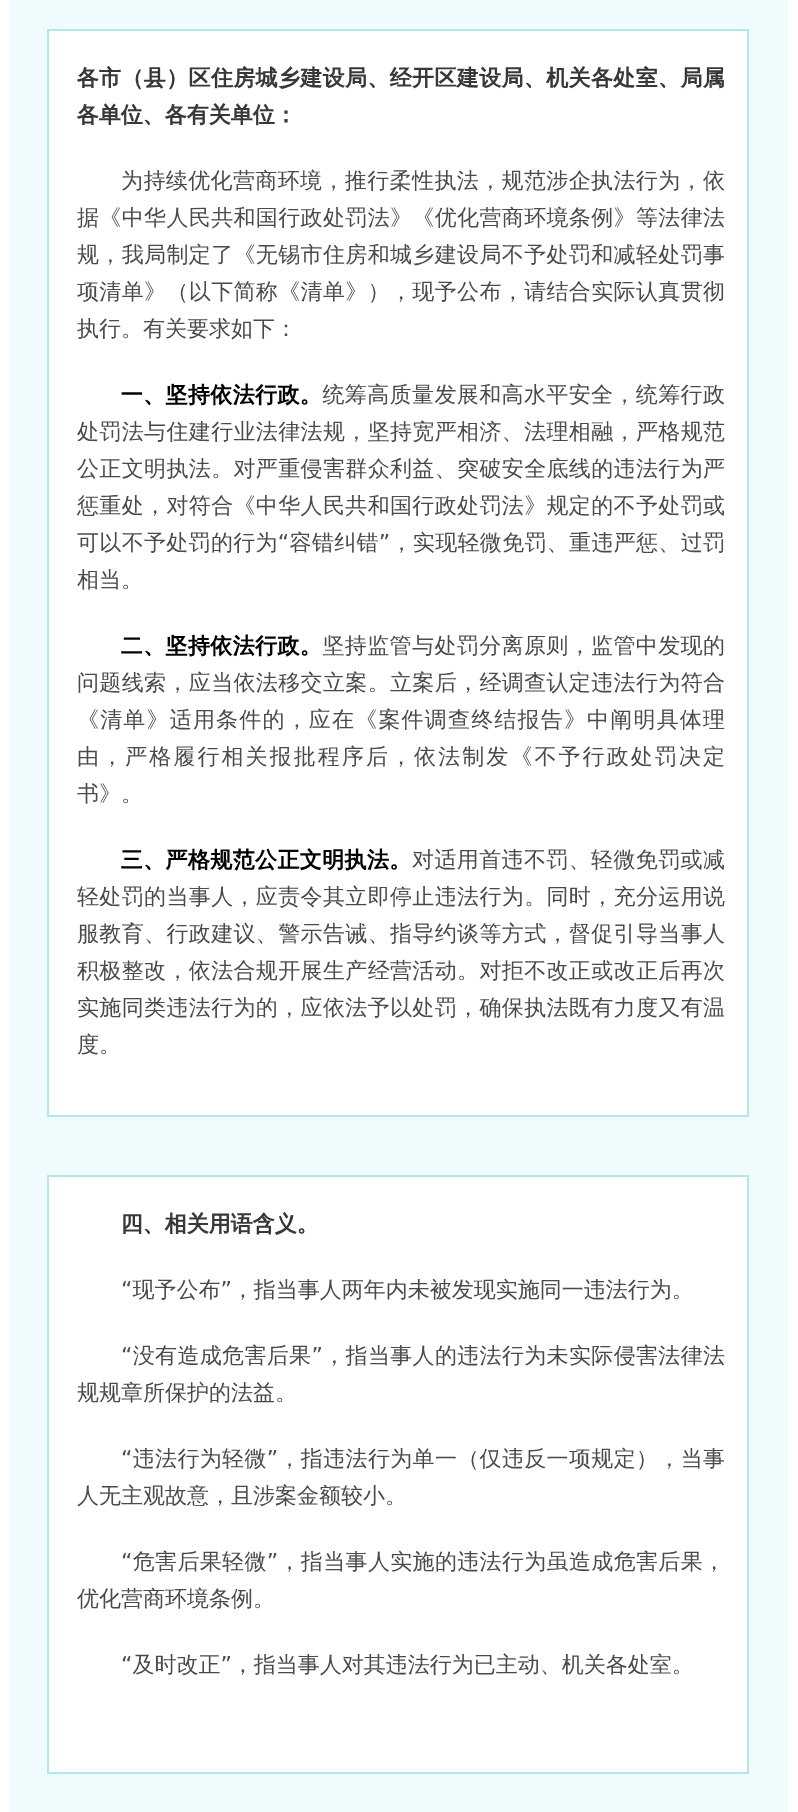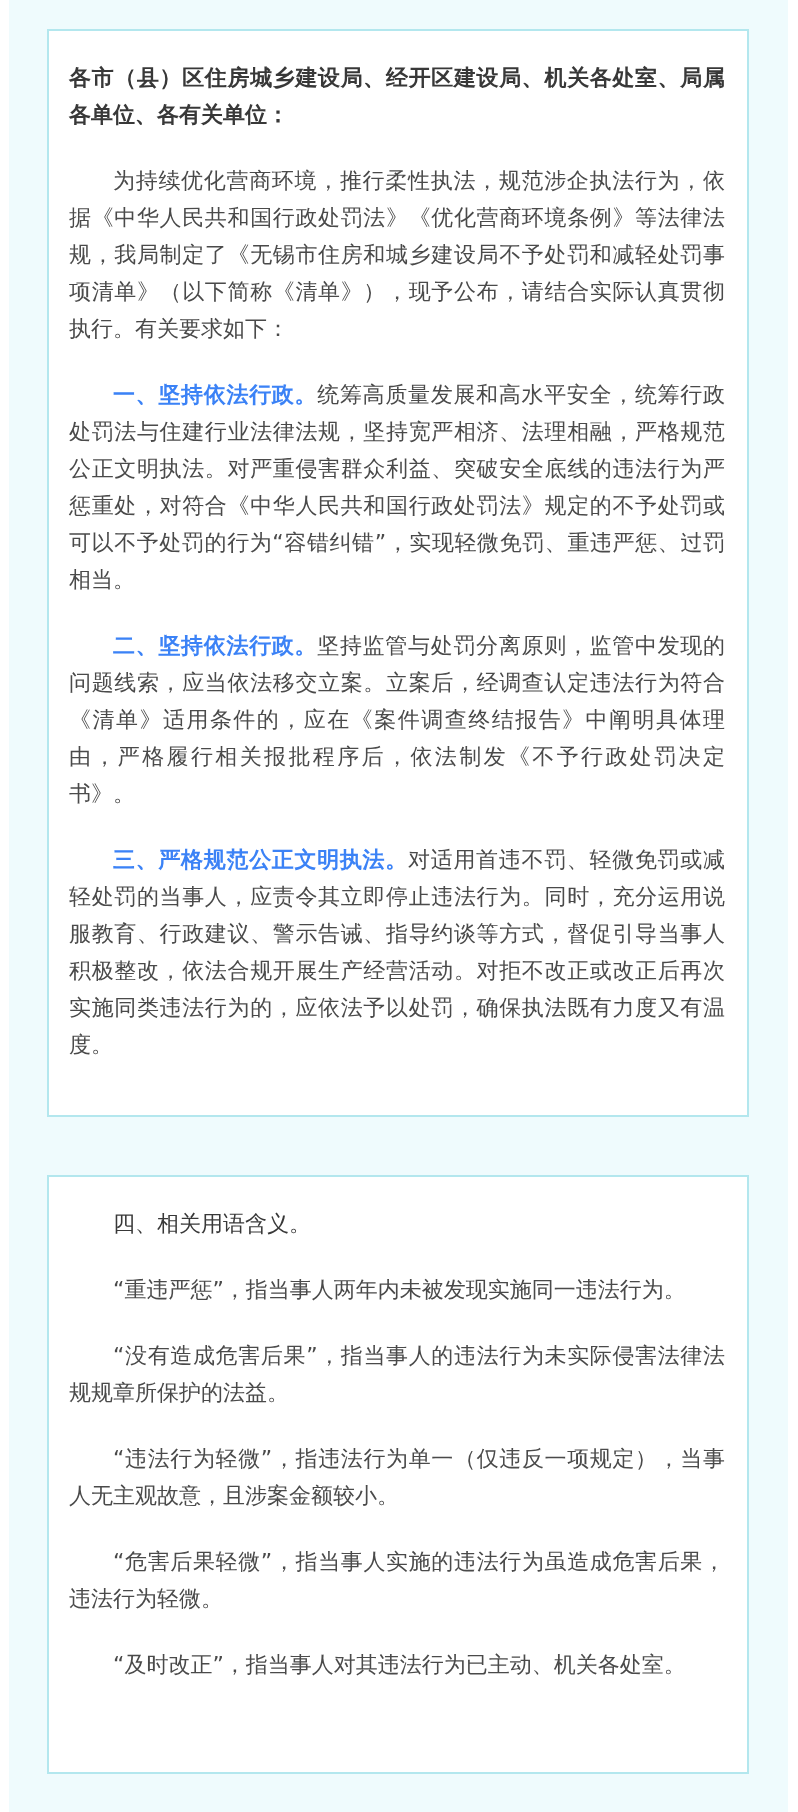--- a/index.html
+++ b/index.html
@@ -18,21 +18,21 @@
     margin: 0 10px 0 9px;
     min-height: 1812px;
     background: #effbfd;
     padding-top: 29px;
   }
   .card {
     box-sizing: border-box;
     background: #ffffff;
     border: 2px solid #b3e7ee;
     margin: 0 39px 0 38px;
-    padding: 28px 22px 23px 20px;
+    padding: 28px 22px 23px 28px;
     color: #4a4a4a;
     font-size: 22px;
     line-height: 37px;
     text-align: justify;
   }
   .card-terms {
     margin-top: 58px;
     padding-bottom: 60px;
   }
   .card p {
@@ -40,25 +40,25 @@
     text-indent: 2em;
   }
   .salutation {
     margin-top: 0 !important;
     text-indent: 0 !important;
     font-weight: 700;
     color: #383838;
   }
   .bold-lead {
     font-weight: 700;
-    color: #3b82f6;
+    color: #000000;
   }
   .card-terms .section-title {
     margin-top: 0 !important;
-    font-weight: 400;
+    font-weight: 700;
     color: #383838;
   }
 </style>
 </head>
 <body>
 
 <div class="article-bg">
 
   <section class="card card-main">
     <p class="salutation">各市（县）区住房城乡建设局、经开区建设局、机关各处室、局属各单位、各有关单位：</p>
@@ -68,26 +68,26 @@
     <p class="para"><span class="bold-lead">一、坚持依法行政。</span><span>统筹高质量发展和高水平安全，统筹行政处罚法与住建行业法律法规，坚持宽严相济、法理相融，严格规范公正文明执法。对严重侵害群众利益、突破安全底线的违法行为严惩重处，对符合《中华人民共和国行政处罚法》规定的不予处罚或可以不予处罚的行为“容错纠错”，实现轻微免罚、重违严惩、过罚相当。</span></p>
 
     <p class="para"><span class="bold-lead">二、坚持依法行政。</span><span>坚持监管与处罚分离原则，监管中发现的问题线索，应当依法移交立案。立案后，经调查认定违法行为符合《清单》适用条件的，应在《案件调查终结报告》中阐明具体理由，严格履行相关报批程序后，依法制发《不予行政处罚决定书》。</span></p>
 
     <p class="para"><span class="bold-lead">三、严格规范公正文明执法。</span><span>对适用首违不罚、轻微免罚或减轻处罚的当事人，应责令其立即停止违法行为。同时，充分运用说服教育、行政建议、警示告诫、指导约谈等方式，督促引导当事人积极整改，依法合规开展生产经营活动。对拒不改正或改正后再次实施同类违法行为的，应依法予以处罚，确保执法既有力度又有温度。</span></p>
   </section>
 
   <section class="card card-terms">
     <p class="section-title">四、相关用语含义。</p>
 
-    <p class="para">“重违严惩”，指当事人两年内未被发现实施同一违法行为。</p>
+    <p class="para">“现予公布”，指当事人两年内未被发现实施同一违法行为。</p>
 
     <p class="para">“没有造成危害后果”，指当事人的违法行为未实际侵害法律法规规章所保护的法益。</p>
 
     <p class="para">“违法行为轻微”，指违法行为单一（仅违反一项规定），当事人无主观故意，且涉案金额较小。</p>
 
-    <p class="para">“危害后果轻微”，指当事人实施的违法行为虽造成危害后果，违法行为轻微。</p>
+    <p class="para">“危害后果轻微”，指当事人实施的违法行为虽造成危害后果，优化营商环境条例。</p>
 
     <p class="para">“及时改正”，指当事人对其违法行为已主动、机关各处室。</p>
 
 
   </section>
 
 </div>
 
 </body></html>

